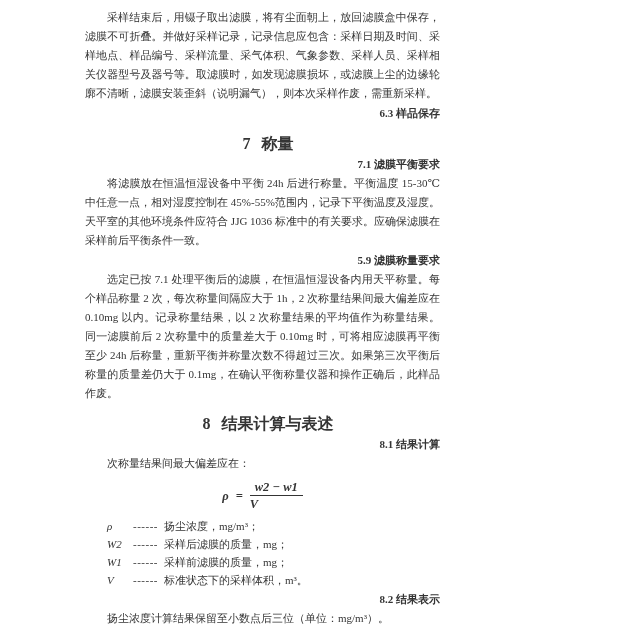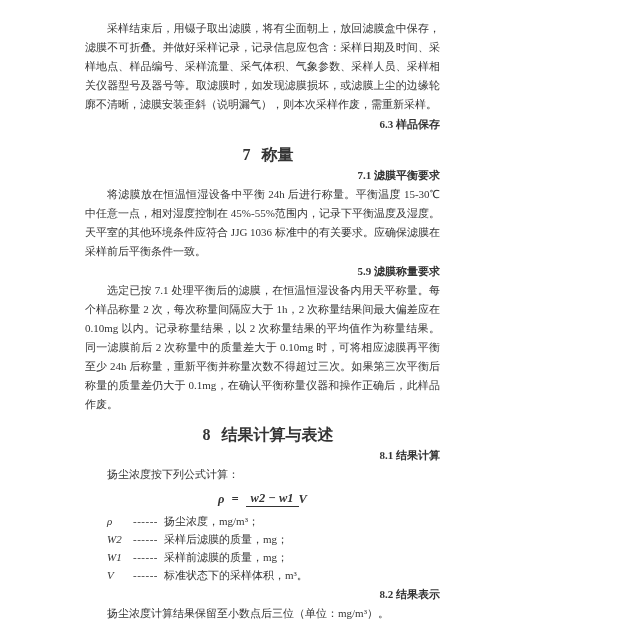--- a/index.html
+++ b/index.html
@@ -8,22 +8,21 @@
     height: 642px;
     background: #ffffff;
     overflow: hidden;
     font-family: "Liberation Serif", "DejaVu Serif", serif;
     color: #343434;
   }
   .page {
     box-sizing: border-box;
     width: 568px;
     height: 642px;
-    padding: 19px 128px 0 85px; 
-    font-family: Liberation Serif, serif;
+    padding: 8px 128px 0 85px; 
   }
   p, h2, h3 {
     margin: 0;
     font-size: 11px;
     line-height: 19px;
     text-align: justify;
     font-weight: normal;
   }
   .para { text-indent: 2em; }
   .h1 {
@@ -45,20 +44,21 @@
     align-items: center;
     gap: 7px;
     margin: 7px 0 5px 0;
     font-style: italic;
     font-weight: bold;
     font-size: 12.5px;
     line-height: 1.15;
   }
   .frac {
     display: inline-flex;
+    flex-direction: column;
     align-items: flex-start;
   }
   .frac-num {
     padding: 0 5px 1px 5px;
     border-bottom: 1.2px solid #343434;
   }
   .frac-den { padding-top: 1px; }
   .where-label { line-height: 19px; }
   .def-row {
     display: flex;
@@ -86,21 +86,21 @@
 
   <h3 class="h2">7.1 滤膜平衡要求</h3>
   <p class="para">将滤膜放在恒温恒湿设备中平衡 24h 后进行称量。平衡温度 15-30℃中任意一点，相对湿度控制在 45%-55%范围内，记录下平衡温度及湿度。天平室的其他环境条件应符合 JJG 1036 标准中的有关要求。应确保滤膜在采样前后平衡条件一致。</p>
 
   <h3 class="h2">5.9 滤膜称量要求</h3>
   <p class="para">选定已按 7.1 处理平衡后的滤膜，在恒温恒湿设备内用天平称量。每个样品称量 2 次，每次称量间隔应大于 1h，2 次称量结果间最大偏差应在 0.10mg 以内。记录称量结果，以 2 次称量结果的平均值作为称量结果。同一滤膜前后 2 次称量中的质量差大于 0.10mg 时，可将相应滤膜再平衡至少 24h 后称量，重新平衡并称量次数不得超过三次。如果第三次平衡后称量的质量差仍大于 0.1mg，在确认平衡称量仪器和操作正确后，此样品作废。</p>
 
   <h2 class="h1"><span class="h1-num">8</span><span>结果计算与表述</span></h2>
 
   <h3 class="h2">8.1 结果计算</h3>
-  <p class="para">扬尘浓度按下列公式计算：</p>
+  <p class="para">次称量结果间最大偏差应在：</p>
 
   <div class="formula-row">
     <span>ρ</span>
     <span>=</span>
     <span class="frac">
       <span class="frac-num">w2 − w1</span>
       <span class="frac-den">V</span>
     </span>
   </div>
 

